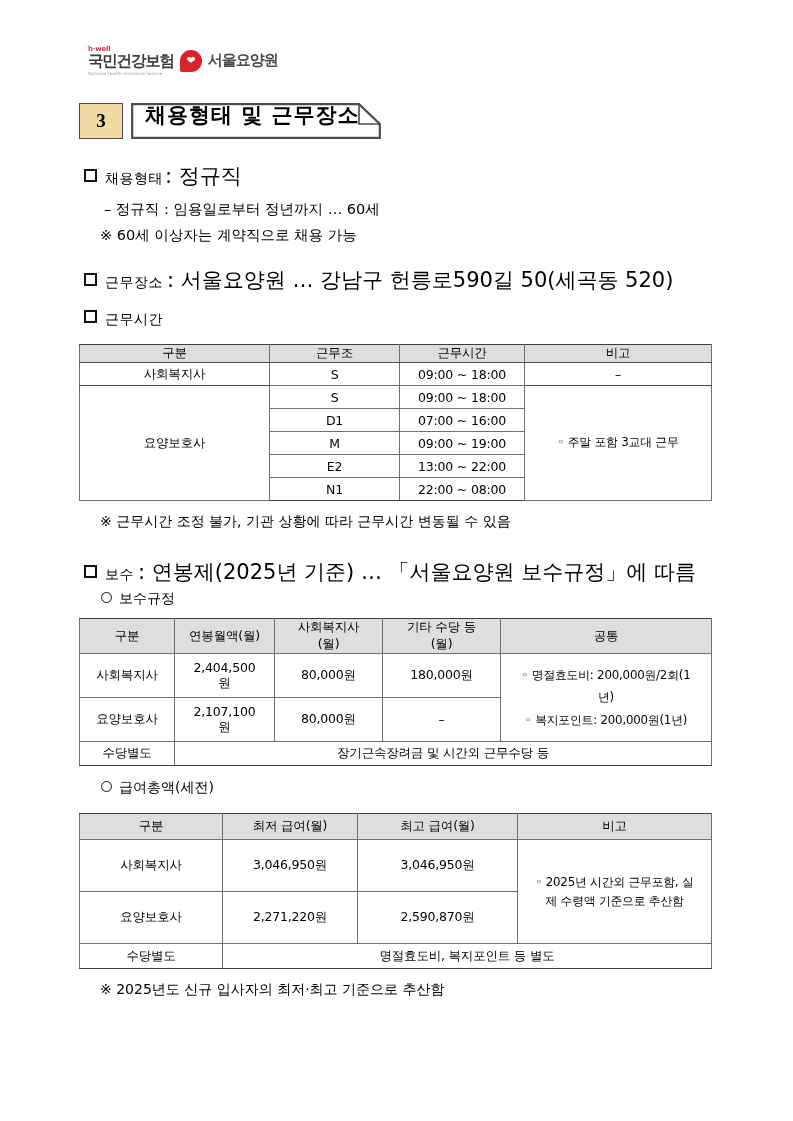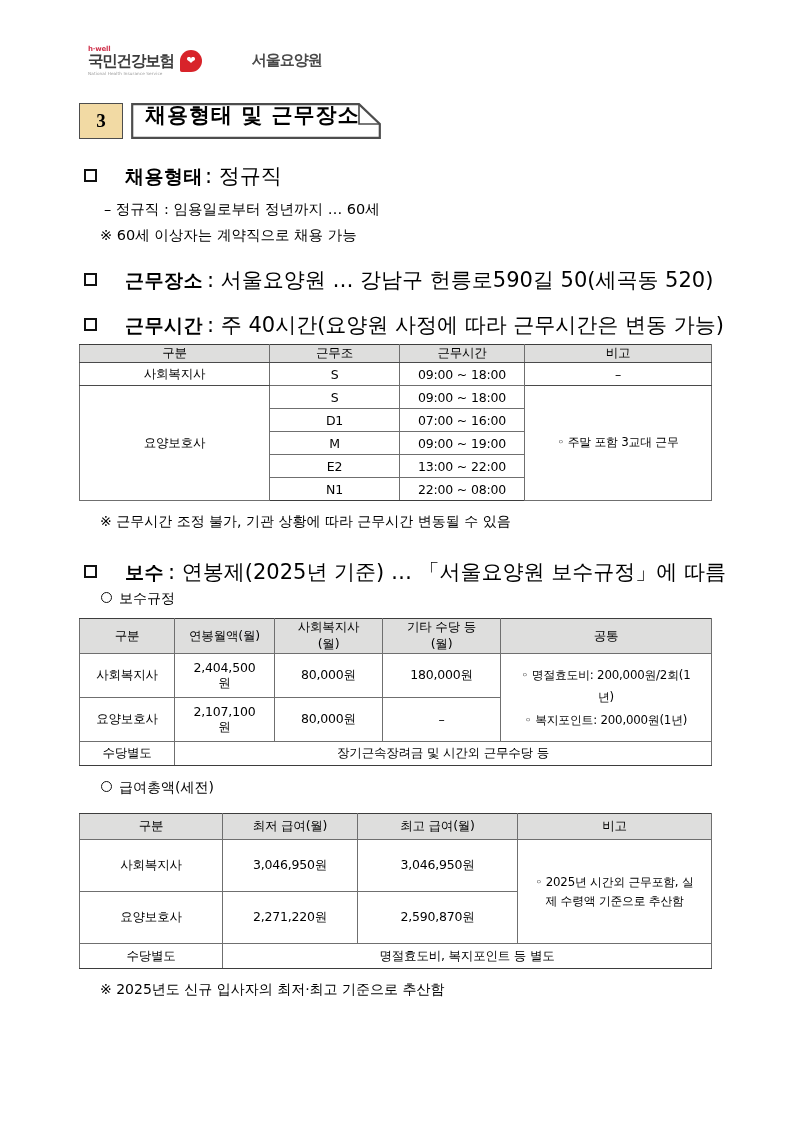--- a/index.html
+++ b/index.html
@@ -82,21 +82,20 @@
     font-size: 11px;
     line-height: 1;
   }
   .logo-center {
     font-size: 15px;
     font-weight: bold;
     color: #4a4a4a;
     letter-spacing: -1px;
     line-height: 1;
     margin-bottom: 2px;
-    margin-left: 44px;
   }
 
   
   .banner {
     position: absolute;
     left: 79px;
     top: 103px;
     display: flex;
     align-items: stretch;
     height: 36px;
@@ -148,24 +147,23 @@
     width: 13px;
     height: 13px;
     border: 2px solid #111;
     margin-right: 8px;
     box-sizing: border-box;
     position: relative;
     top: -1px;
     flex: none;
   }
   .hdr-label {
-    font-size: 19px;
-    font-weight: bold;
+    font-size: 14px;
+    font-weight: normal;
     letter-spacing: .5px;
-    margin-left: 20px;
   }
   .hdr-value {
     font-size: 21px;
     font-weight: normal;
     margin-left: 4px;
     letter-spacing: 0px;
   }
   .hdr-value.tight { margin-left: 2px; }
 
   .bullet-line {
@@ -262,21 +260,20 @@
 
   <div class="hdr" style="left:84px; top:266px;">
     <span class="chk"></span>
     <span class="hdr-label">근무장소</span>
     <span class="hdr-value">: 서울요양원 … 강남구 헌릉로590길 50(세곡동 520)</span>
   </div>
 
   <div class="hdr" style="left:84px; top:311px;">
     <span class="chk"></span>
     <span class="hdr-label">근무시간</span>
-    <span class="hdr-value">: 주 40시간(요양원 사정에 따라 근무시간은 변동 가능)</span>
   </div>
 
   <table class="doc" style="left:79px; top:344px; width:632px;">
     <colgroup>
       <col style="width:190px">
       <col style="width:130px">
       <col style="width:125px">
       <col style="width:187px">
     </colgroup>
     <thead>

